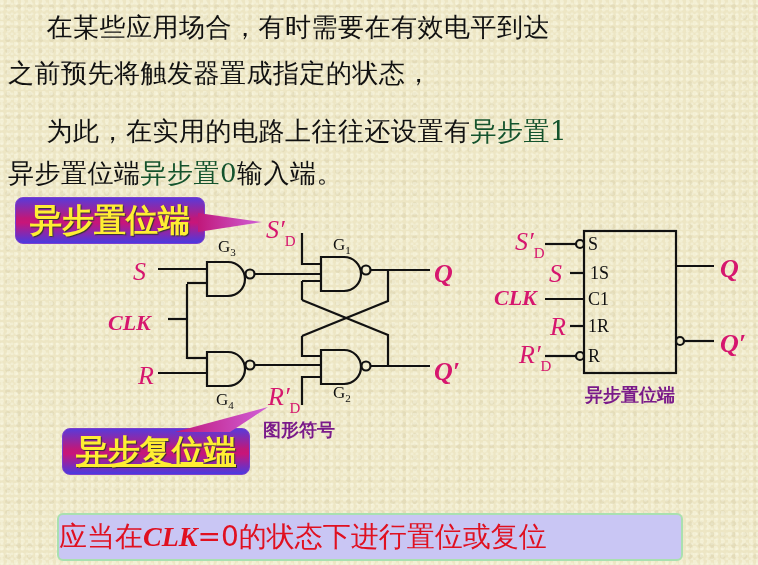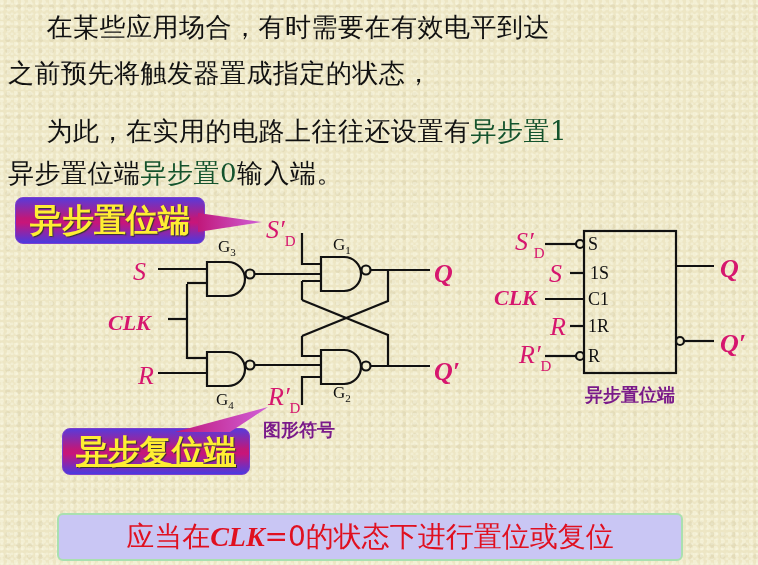--- a/index.html
+++ b/index.html
@@ -23,21 +23,21 @@
     position: absolute; border-radius: 8px;
     background: linear-gradient(to bottom, #5a3ad8 0%, #c0187a 45%, #c8157a 55%, #4a3ae0 100%);
     border: 1px solid #7a40d0;
     color: #ffee33; font-size: 32px; font-weight: bold;
     text-align: center; text-shadow: 1px 1px 1px #333;
     font-family: "DejaVu Sans", "Liberation Sans", sans-serif;
   }
   .note-box {
     position: absolute; left: 57px; top: 513px; width: 622px; height: 44px;
     background: #c9c6f4; border: 2px solid #a9e0b0; border-radius: 6px;
-    text-align: center; color: #e01020; font-size: 28px; line-height: 44px;
+    color: #e01020; font-size: 28px; line-height: 44px;
     font-family: "DejaVu Sans", "Liberation Sans", sans-serif;
   }
   .note-box .it { font-style: italic; font-weight: bold; font-family: "Liberation Serif", serif; }
   svg text { font-family: "Liberation Serif", "DejaVu Serif", serif; }
   .cap {
     position: absolute; color: #7a1a8a; font-size: 18px; font-weight: bold;
     font-family: "DejaVu Sans", "Liberation Sans", sans-serif;
   }
 </style>
 </head>

